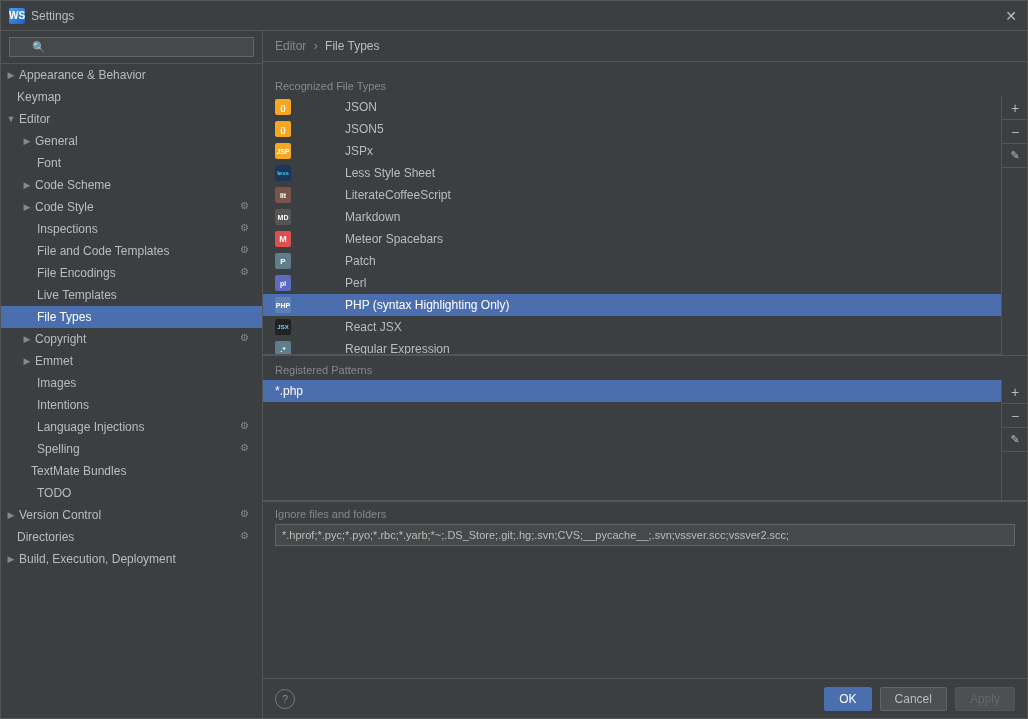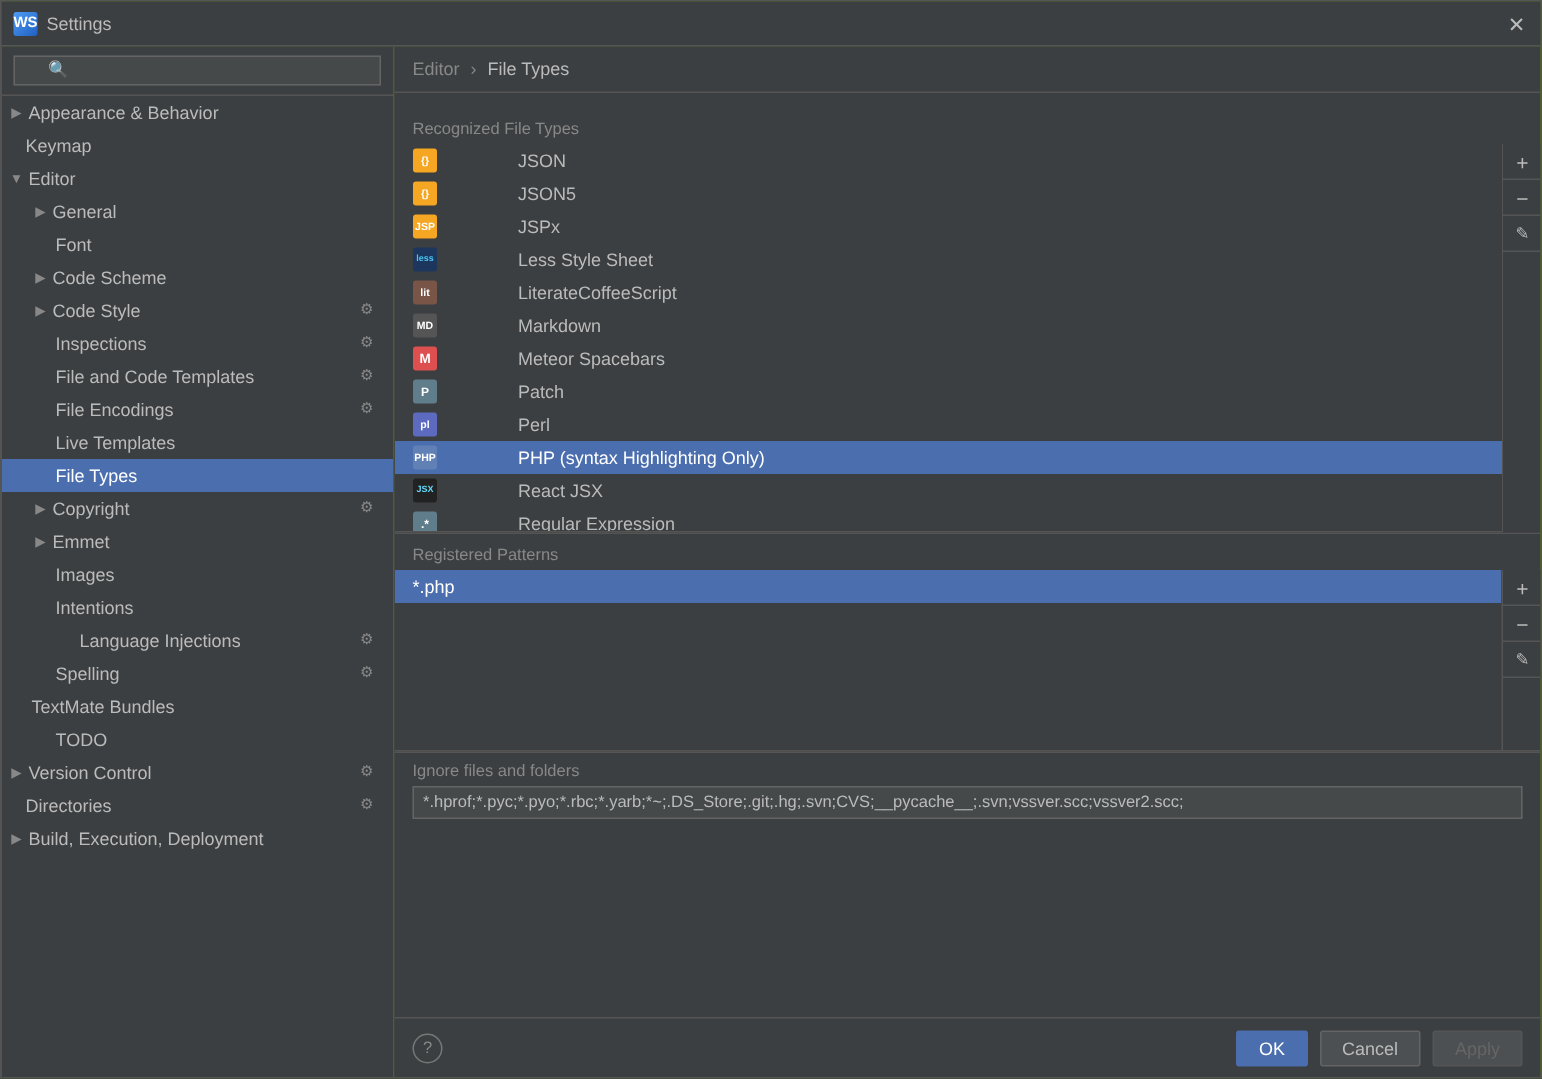--- a/index.html
+++ b/index.html
@@ -185,31 +185,31 @@
         </div>
 
         <div class="sidebar-item level3" style="padding-left:36px;">
           <span class="sidebar-item-label">Images</span>
         </div>
 
         <div class="sidebar-item level3" style="padding-left:36px;">
           <span class="sidebar-item-label">Intentions</span>
         </div>
 
-        <div class="sidebar-item level3" style="padding-left:52px;">
+        <div class="sidebar-item level3" style="padding-left:36px;">
           <span class="sidebar-item-label">Language Injections</span>
           <span class="sidebar-item-icon">⚙</span>
         </div>
 
         <div class="sidebar-item level3" style="padding-left:36px;">
           <span class="sidebar-item-label">Spelling</span>
           <span class="sidebar-item-icon">⚙</span>
         </div>
 
-        <div class="sidebar-item level3" style="padding-left:20px;">
+        <div class="sidebar-item level3" style="padding-left:30px;">
           <span class="sidebar-item-label">TextMate Bundles</span>
         </div>
 
         <div class="sidebar-item level3" style="padding-left:36px;">
           <span class="sidebar-item-label">TODO</span>
         </div>
 
 
         <div class="sidebar-item parent">
           <span class="expand-arrow">▶</span>

